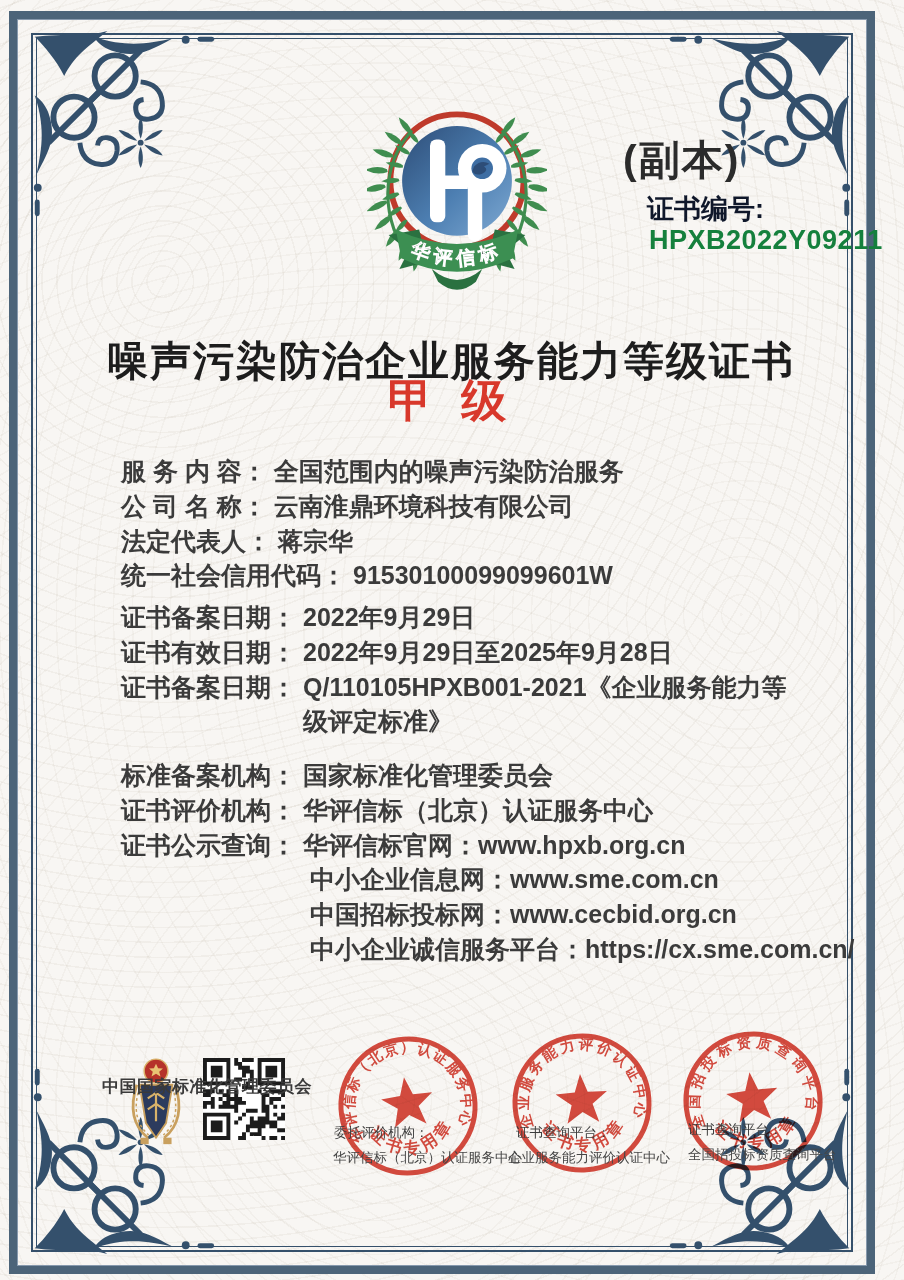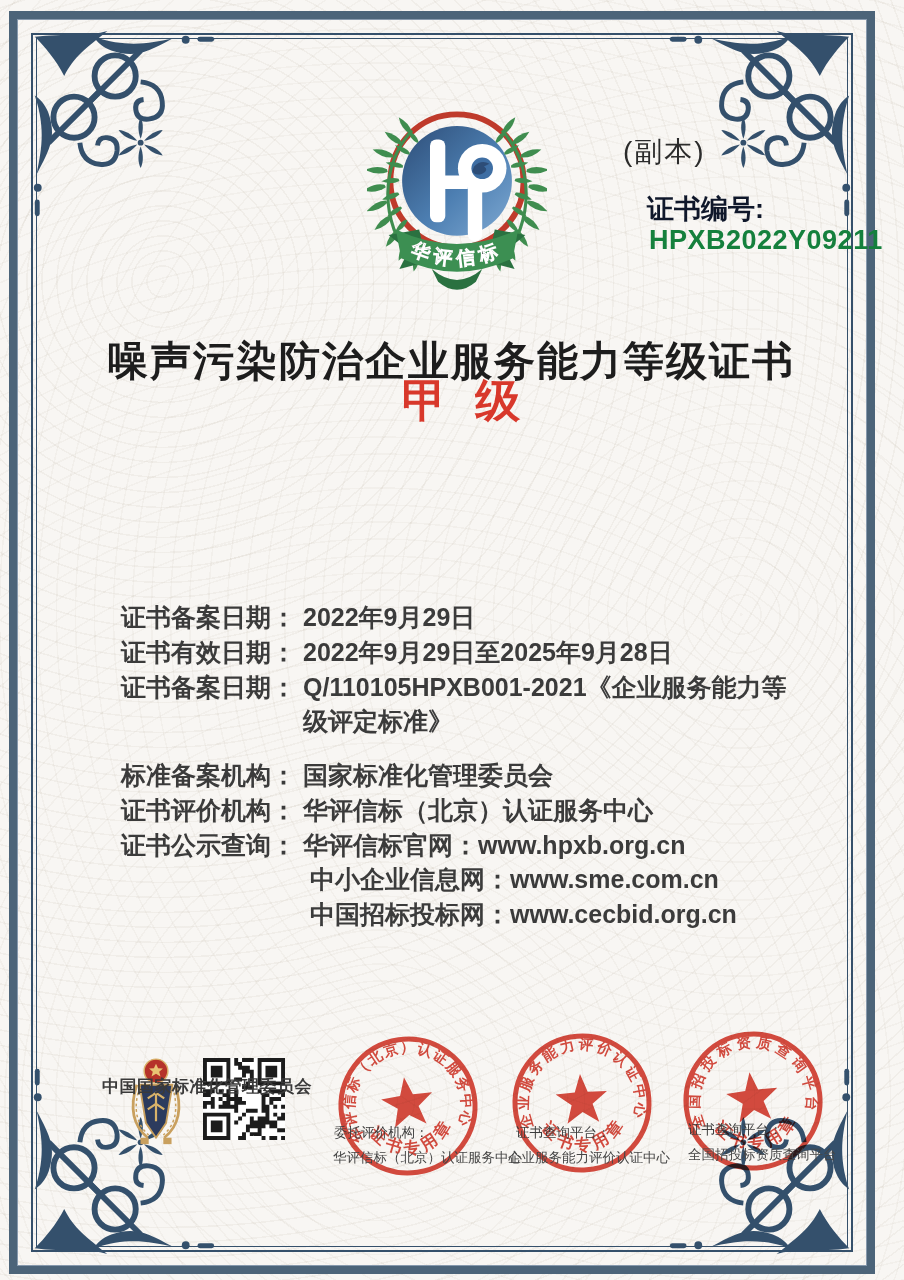--- a/index.html
+++ b/index.html
@@ -18,26 +18,26 @@
     box-shadow:inset 0 0 0 1px #8799ad;
   }
   .frame{position:absolute;inset:14px;border:2px solid #35506b;pointer-events:none;}
   .frame::after{content:"";position:absolute;inset:3px;border:1px solid #35506b;}
   .corner{position:absolute;width:196px;height:196px;color:#34506c;}
   .corner.tl{left:8px;top:8px;}
   .corner.tr{right:8px;top:8px;transform:scaleX(-1);}
   .corner.bl{left:8px;bottom:8px;transform:scaleY(-1);}
   .corner.br{right:8px;bottom:8px;transform:scale(-1,-1);}
   .logo{position:absolute;left:350px;top:84px;width:180px;height:190px;}
-  .copy-label{position:absolute;left:606px;top:114px;font-size:28px;font-weight:400;color:#2b2b2b;letter-spacing:2px;}
+  .copy-label{position:absolute;left:606px;top:114px;font-size:41px;font-weight:700;color:#2b2b2b;letter-spacing:2px;}
   .certno-label{position:absolute;left:616px;top:172px;font-size:27px;font-weight:700;color:#0f172a;margin-left:14px;}
   .certno-value{position:absolute;left:632px;top:206px;font-size:27px;font-weight:700;color:#15803d;letter-spacing:0.5px;}
   .title{position:absolute;left:0;top:284px;width:100%;text-align:center;transform:translateX(9px);
     font-size:41px;font-weight:900;color:#1d1d1d;letter-spacing:2px;margin-top:31px;}
-  .grade{position:absolute;left:14px;top:352px;width:100%;text-align:center;transform:translateX(9px);
+  .grade{position:absolute;left:0;top:352px;width:100%;text-align:center;transform:translateX(9px);
     font-size:45px;font-weight:900;color:#d8382b;letter-spacing:8px;}
   .sec{position:absolute;left:104px;color:#3b3b3b;font-weight:600;font-size:25px;}
   #sec1{top:435px;}
   #sec2{top:581px;}
   #sec3{top:739px;}
   .row{display:flex;align-items:flex-start;line-height:34.8px;}
   .row .lbl{white-space:nowrap;}
   .row .val{margin-left:7px;}
   .row.cont{padding-left:182px;}
   .val.wrapv{max-width:492px;}
@@ -162,20 +162,38 @@
     </g>
   </svg>
 
   <div class="copy-label">(副本)</div>
   <div class="certno-label">证书编号:</div>
   <div class="certno-value">HPXB2022Y09211</div>
 
   <div class="title">噪声污染防治企业服务能力等级证书</div>
   <div class="grade">甲 级</div>
 
+  <div class="sec" id="sec1">
+    <div class="row">
+      <span class="lbl">服 务 内 容：</span>
+      <span class="val">全国范围内的噪声污染防治服务</span>
+    </div>
+    <div class="row">
+      <span class="lbl">公 司 名 称：</span>
+      <span class="val">云南淮鼎环境科技有限公司</span>
+    </div>
+    <div class="row">
+      <span class="lbl">法定代表人：</span>
+      <span class="val">蒋宗华</span>
+    </div>
+    <div class="row">
+      <span class="lbl">统一社会信用代码：</span>
+      <span class="val">91530100099099601W</span>
+    </div>
+  </div>
 
   <div class="sec" id="sec2">
     <div class="row">
       <span class="lbl">证书备案日期：</span>
       <span class="val">2022年9月29日</span>
     </div>
     <div class="row">
       <span class="lbl">证书有效日期：</span>
       <span class="val">2022年9月29日至2025年9月28日</span>
     </div>
@@ -196,20 +214,23 @@
     </div>
     <div class="row">
       <span class="lbl">证书公示查询：</span>
       <span class="val">华评信标官网：www.hpxb.org.cn</span>
     </div>
     <div class="row cont">
       <span class="val">中小企业信息网：www.sme.com.cn</span>
     </div>
     <div class="row cont">
       <span class="val">中国招标投标网：www.cecbid.org.cn</span>
+    </div>
+    <div class="row cont">
+      <span class="val">中小企业诚信服务平台：https://cx.sme.com.cn/</span>
     </div>
   </div>
 
   <svg class="agency-emblem" viewBox="0 0 70 100">
     <path d="M14,30 C6,55 10,75 26,88" stroke="#c9a05e" stroke-width="3" fill="none"></path>
     <path d="M56,30 C64,55 60,75 44,88" stroke="#c9a05e" stroke-width="3" fill="none"></path>
     <path d="M17,33 C10,55 13,73 27,85" stroke="#c9a05e" stroke-width="1.6" fill="none" stroke-dasharray="3 3"></path>
     <path d="M53,33 C60,55 57,73 43,85" stroke="#c9a05e" stroke-width="1.6" fill="none" stroke-dasharray="3 3"></path>
     <circle cx="35" cy="15" r="13" fill="#b5332a" stroke="#d9b36a" stroke-width="1.6"></circle>
     <polygon points="35,7 37.3,12.1 42.6,12.4 38.5,15.9 39.9,21 35,18 30.1,21 31.5,15.9 27.4,12.4 32.7,12.1" fill="#e8c474"></polygon>

